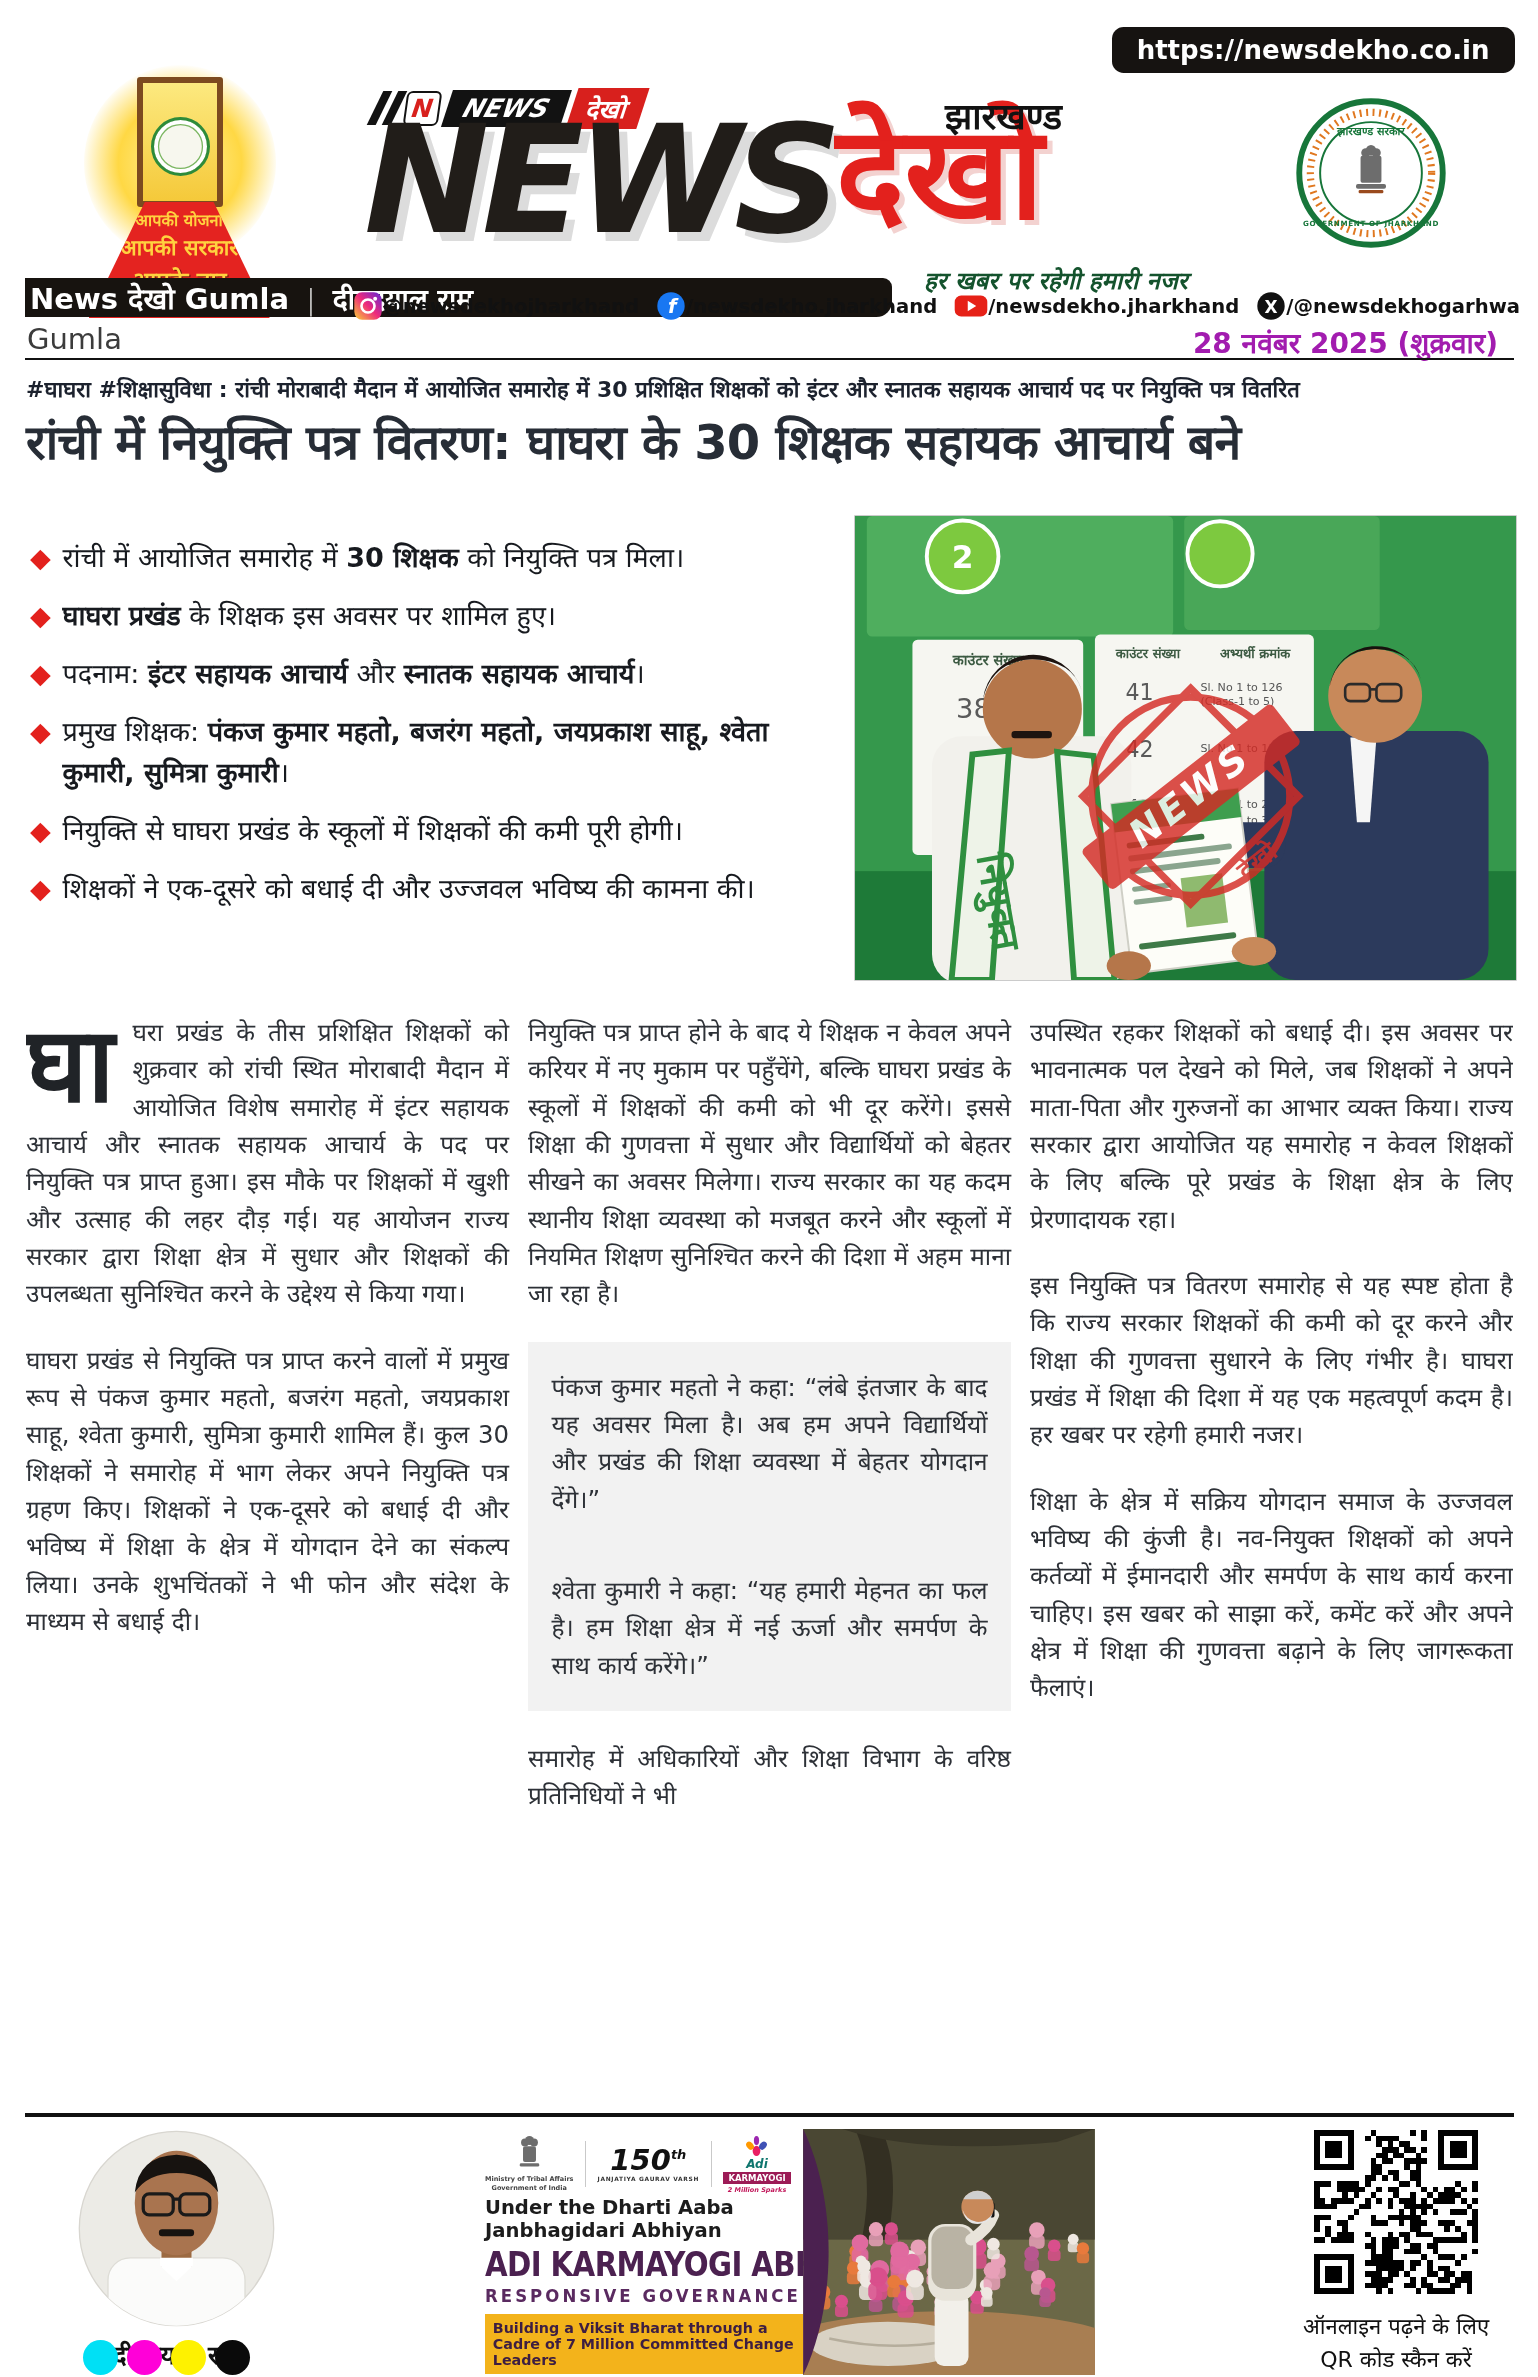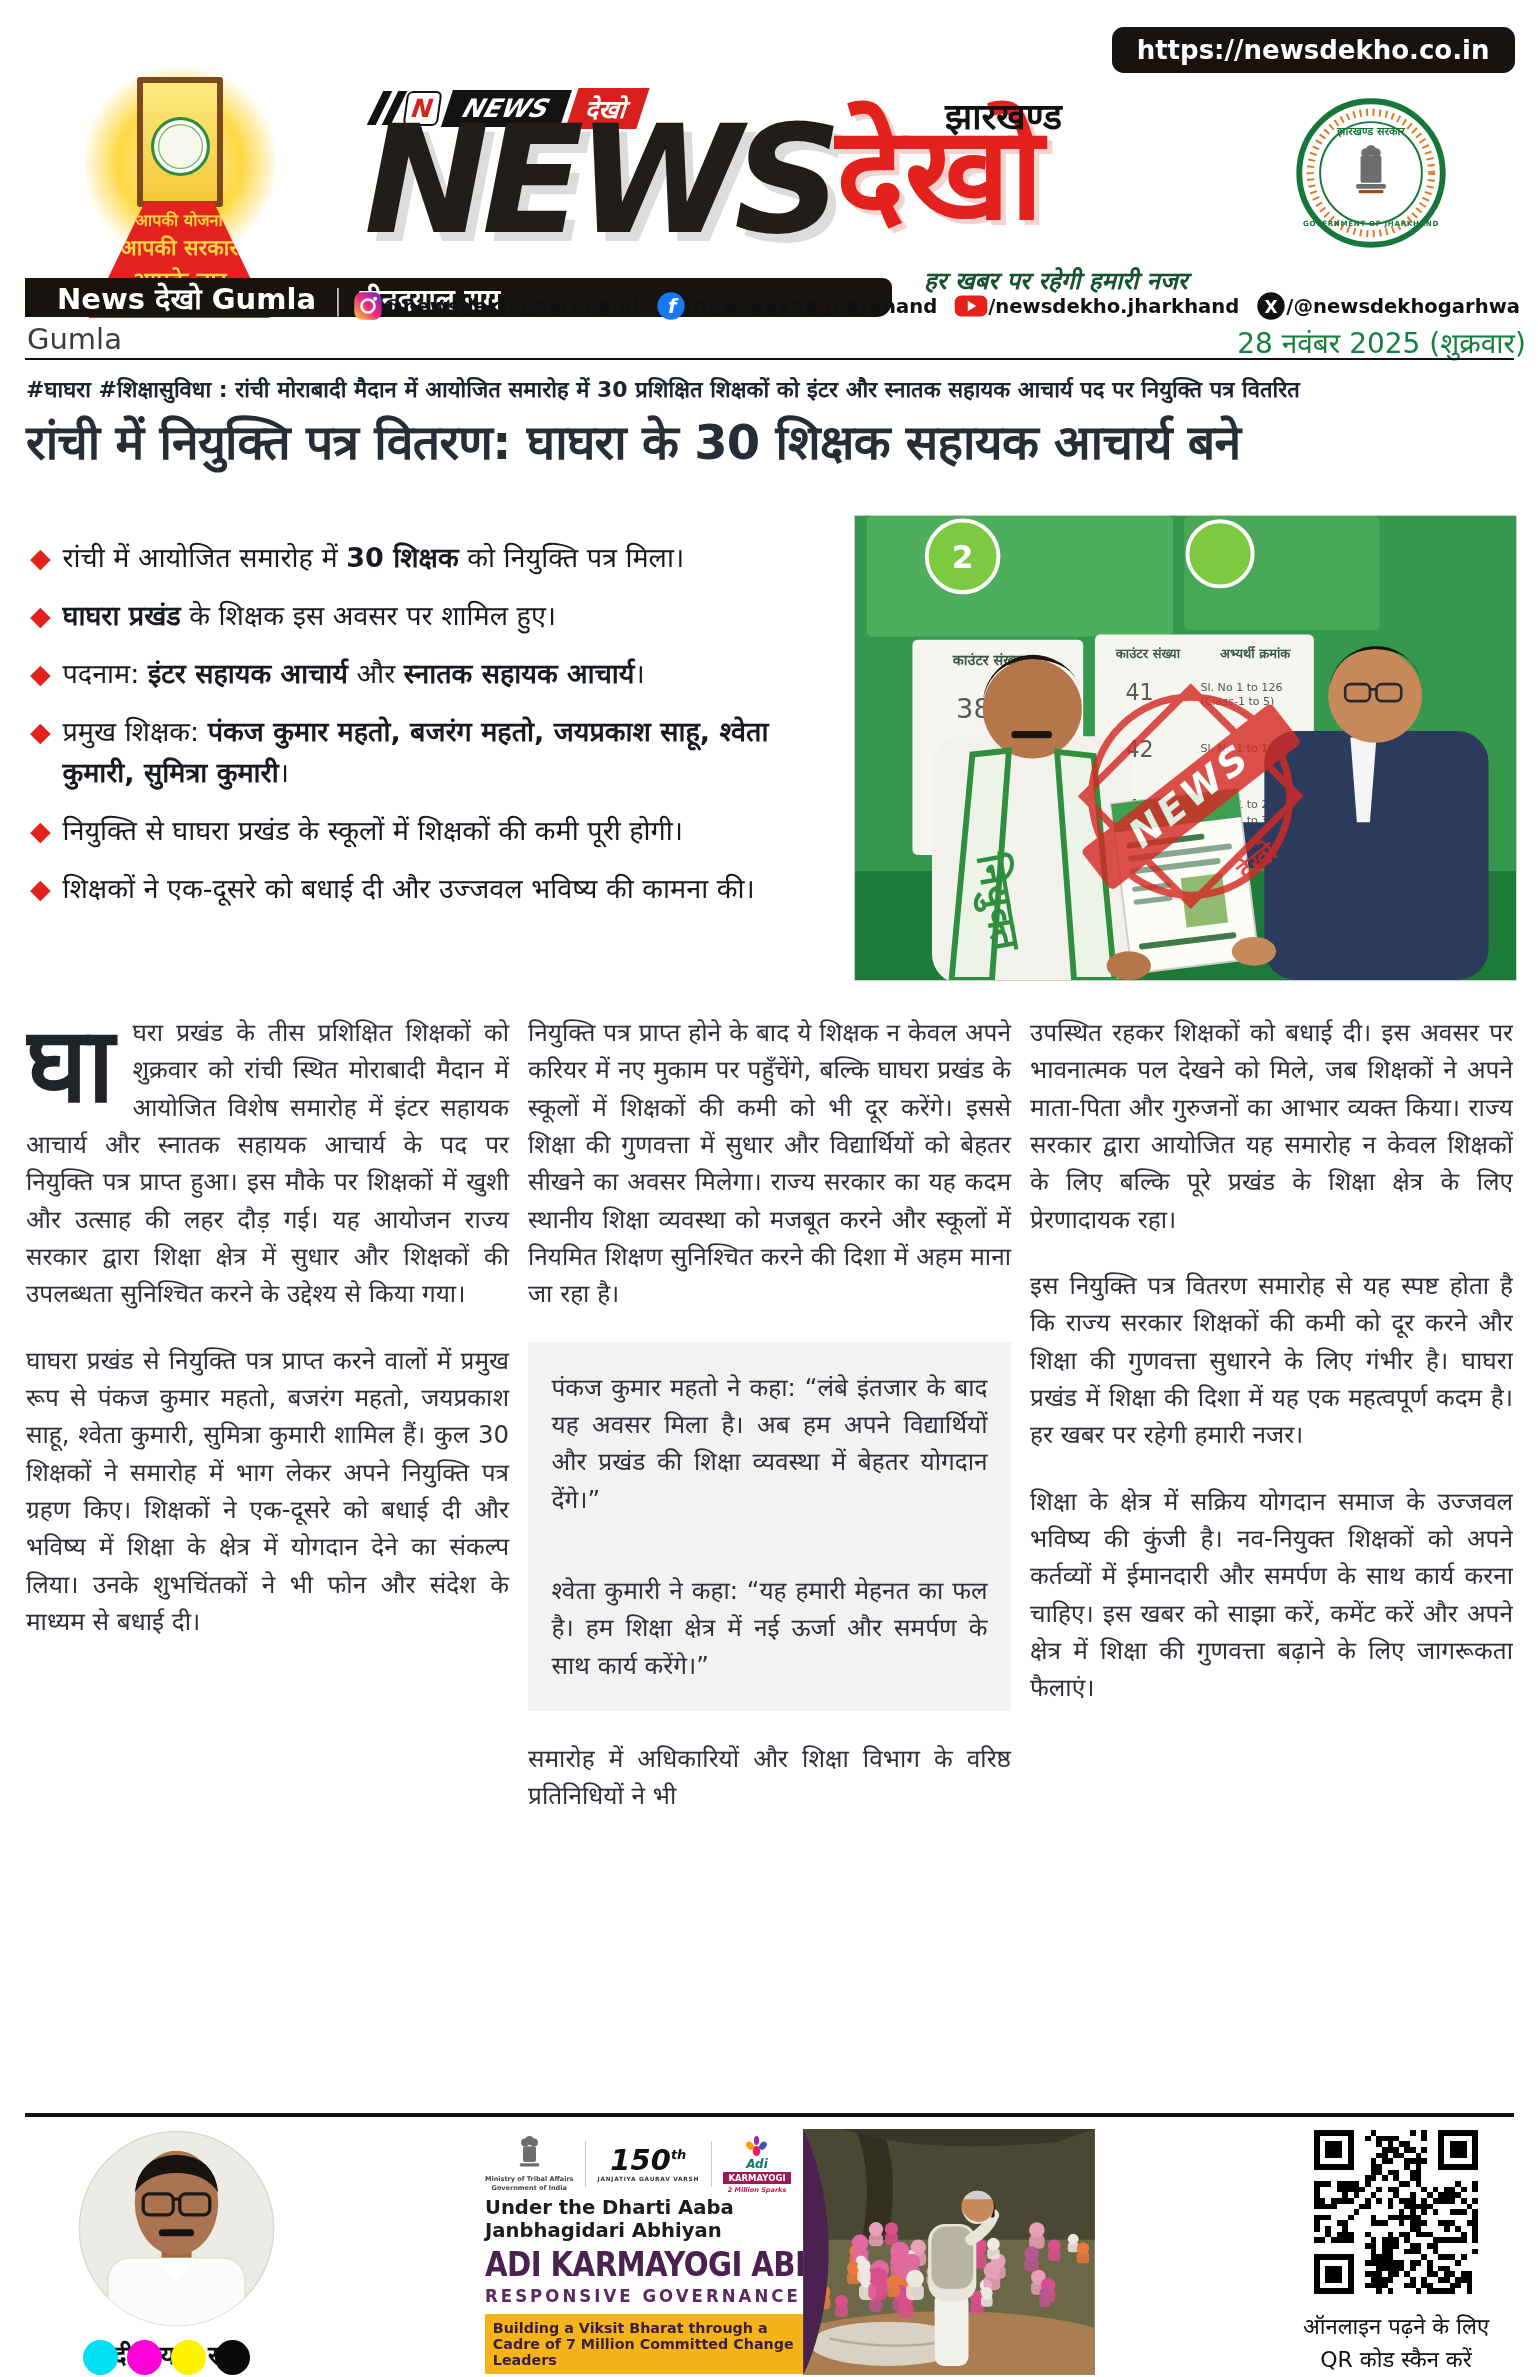--- a/index.html
+++ b/index.html
@@ -35,31 +35,31 @@
   .brand-dekho { position:absolute; left:836px; top:103px; font-size:129px; line-height:1.1; font-weight:800; color:#e3211d;
     text-shadow:5.2px 5.2px 0 #f3d2d0; }
   .brand-state { position:absolute; left:945px; top:91px; font-size:36px; font-weight:800; color:#121212; }
   .brand-tagline { position:absolute; left:924px; top:263px; font-size:24px; font-weight:800; font-style:italic; color:#14532d; }
 
   .url-pill { position:absolute; right:23.5px; top:27px; background:#161311; color:#fff; font-weight:800;
     font-size:26px; padding:7.8px 25px; border-radius:11.7px; }
   .seal { position:absolute; left:1296px; top:98px; width:150px; height:150px; }
 
   .edition-bar { position:absolute; left:25px; top:278px; width:867px; height:39px; background:#17130f; color:#fff;
-    display:flex; align-items:flex-end; gap:17px; padding-left:32px; border-radius:0 9px 15.6px 0; z-index:5; }
+    display:flex; align-items:flex-end; gap:17px; padding-left:5px; border-radius:0 9px 15.6px 0; z-index:5; }
   .edition-bar .t1 { font-size:29px; font-weight:800; }
   .edition-bar .sep { font-size:29px; font-weight:300; opacity:.9; }
   .edition-bar .t2 { font-size:28px; font-weight:600; }
 
   .social-row { position:absolute; top:291px; right:18px; display:flex; gap:17px; align-items:center; z-index:6; }
   .social-item { display:flex; align-items:center; gap:0; }
   .social-item .handle { font-size:19.6px; font-weight:800; color:#111; }
 
   .meta-location { position:absolute; left:27px; top:322px; font-size:29px; color:#3c3c3c; }
-  .meta-date { position:absolute; right:12px; top:323px; font-size:28px; color:#15803d; font-weight:400; }
+  .meta-date { position:absolute; right:40px; top:323px; font-size:28px; color:#a21caf; font-weight:700; }
   .meta-rule { position:absolute; left:25px; top:358px; width:1489px; height:2px; background:#111; }
 
   .kicker { position:absolute; left:26px; top:373px; width:1492px; font-size:22px; font-weight:800; color:#1c222e; }
   .headline { position:absolute; left:26px; top:408px; width:1492px; font-size:48px; font-weight:800; color:#272d36; letter-spacing:-0.7px; }
 
   .bullets { position:absolute; left:30px; top:538px; width:816px; list-style:none; }
   .bullets li { display:flex; gap:11.7px; margin-bottom:17.6px; font-size:27px; line-height:1.5; color:#171a1f; }
   .bullets .diamond { color:#e3211d; font-size:27px; line-height:1.5; flex:0 0 auto; }
   .bullets b { font-weight:800; }
 

